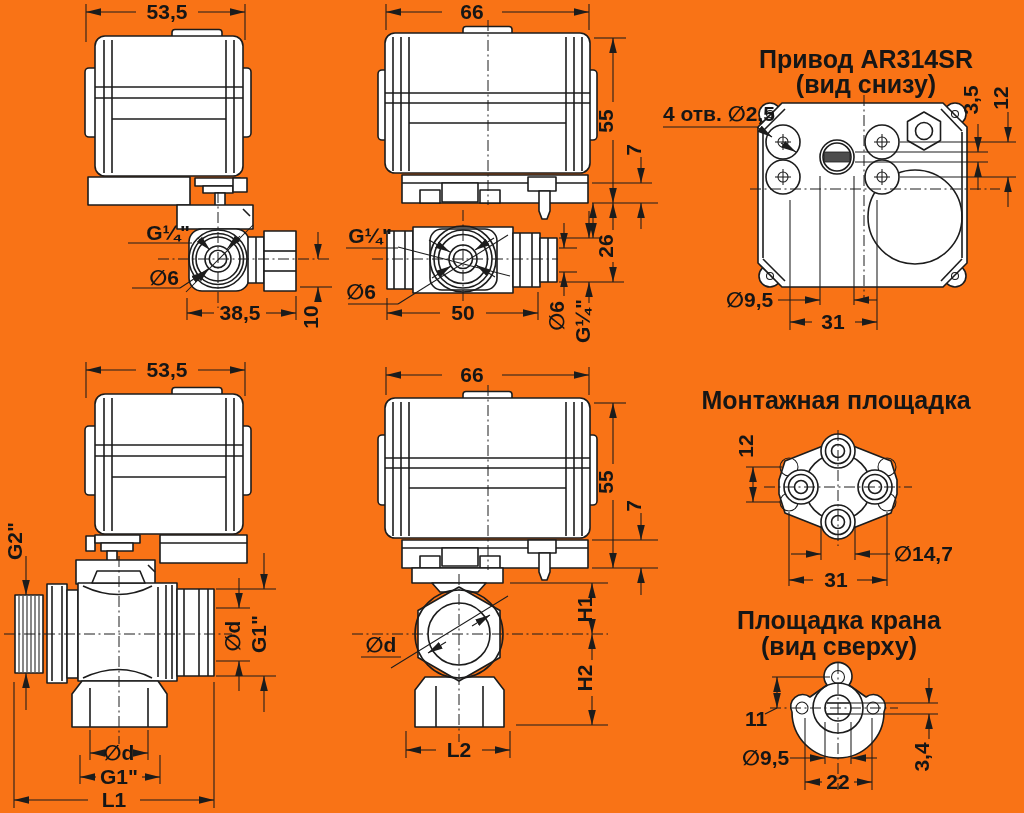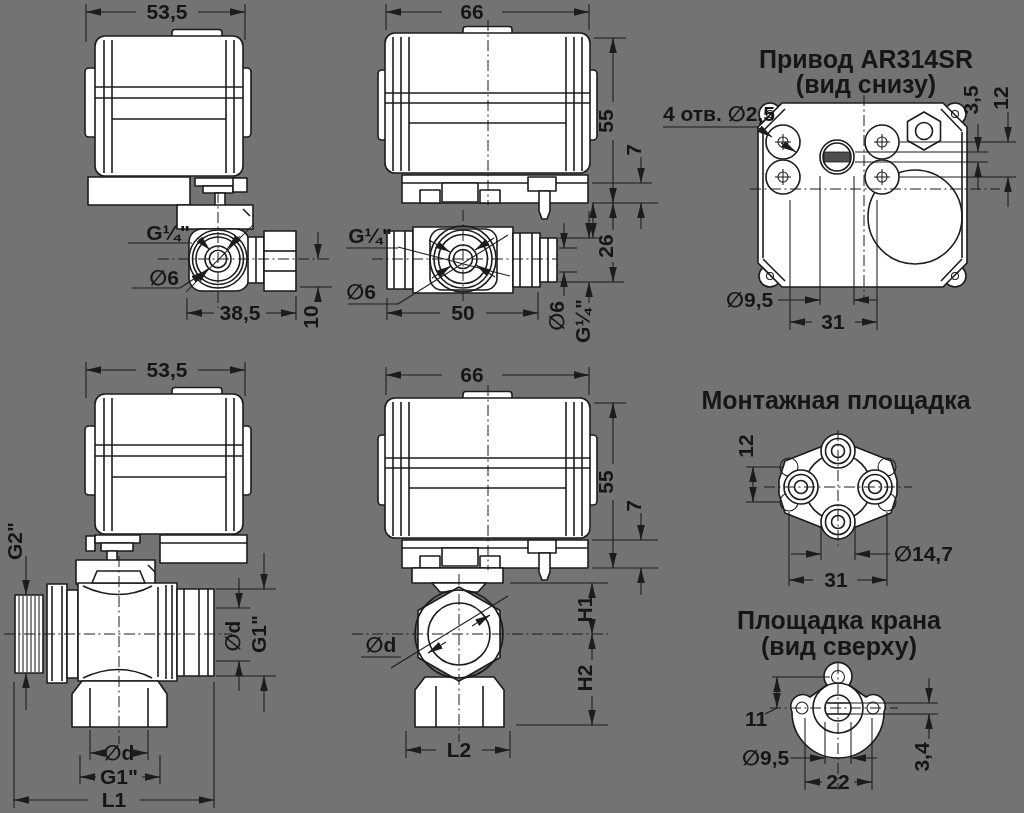--- a/index.html
+++ b/index.html
@@ -1,16 +1,16 @@
 <!DOCTYPE html>
 <html><head>
 <meta charset="utf-8">
 <style>
   html,body{margin:0;padding:0;background:#fff;}
-  #stage{position:relative;width:1024px;height:813px;background:#737373;overflow:hidden;}
+  #stage{position:relative;width:1024px;height:813px;background:#f97316;overflow:hidden;}
   svg{display:block;}
   svg text{font-family:"Liberation Sans","DejaVu Sans",sans-serif;font-weight:bold;fill:#161616;}
   .dim{font-size:21px;}
   .ttl{font-size:25px;}
   .o{stroke:#1c1c1c;stroke-width:1.6;fill:none;stroke-linejoin:round;}
   .of{stroke:#1c1c1c;stroke-width:1.6;fill:#ffffff;stroke-linejoin:round;}
   .t{stroke:#1c1c1c;stroke-width:1.05;fill:none;}
   .cl{stroke:#1c1c1c;stroke-width:1;fill:none;stroke-dasharray:11 3.5 2 3.5;}
 </style>
 </head>

